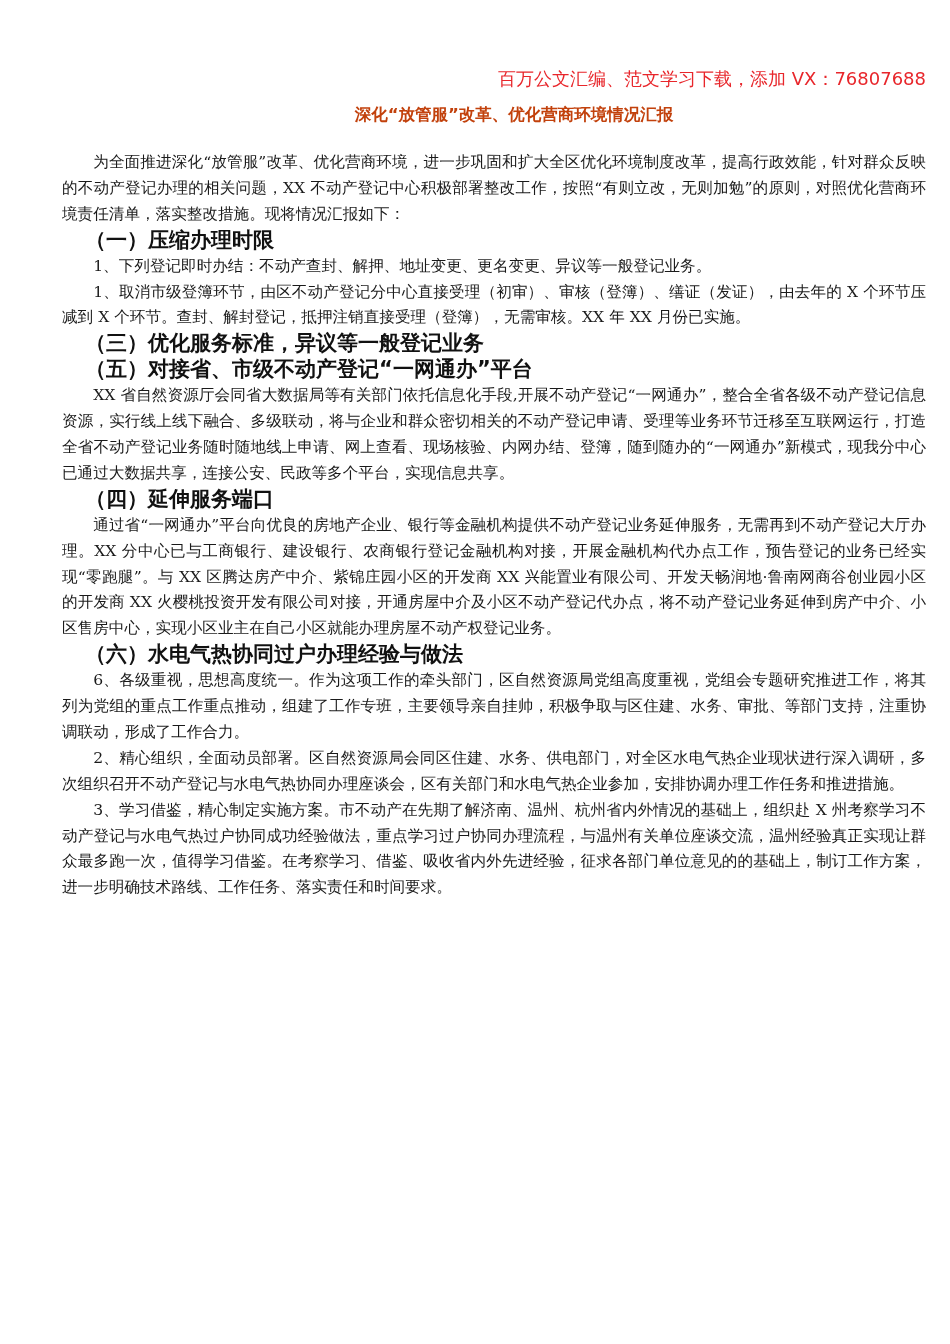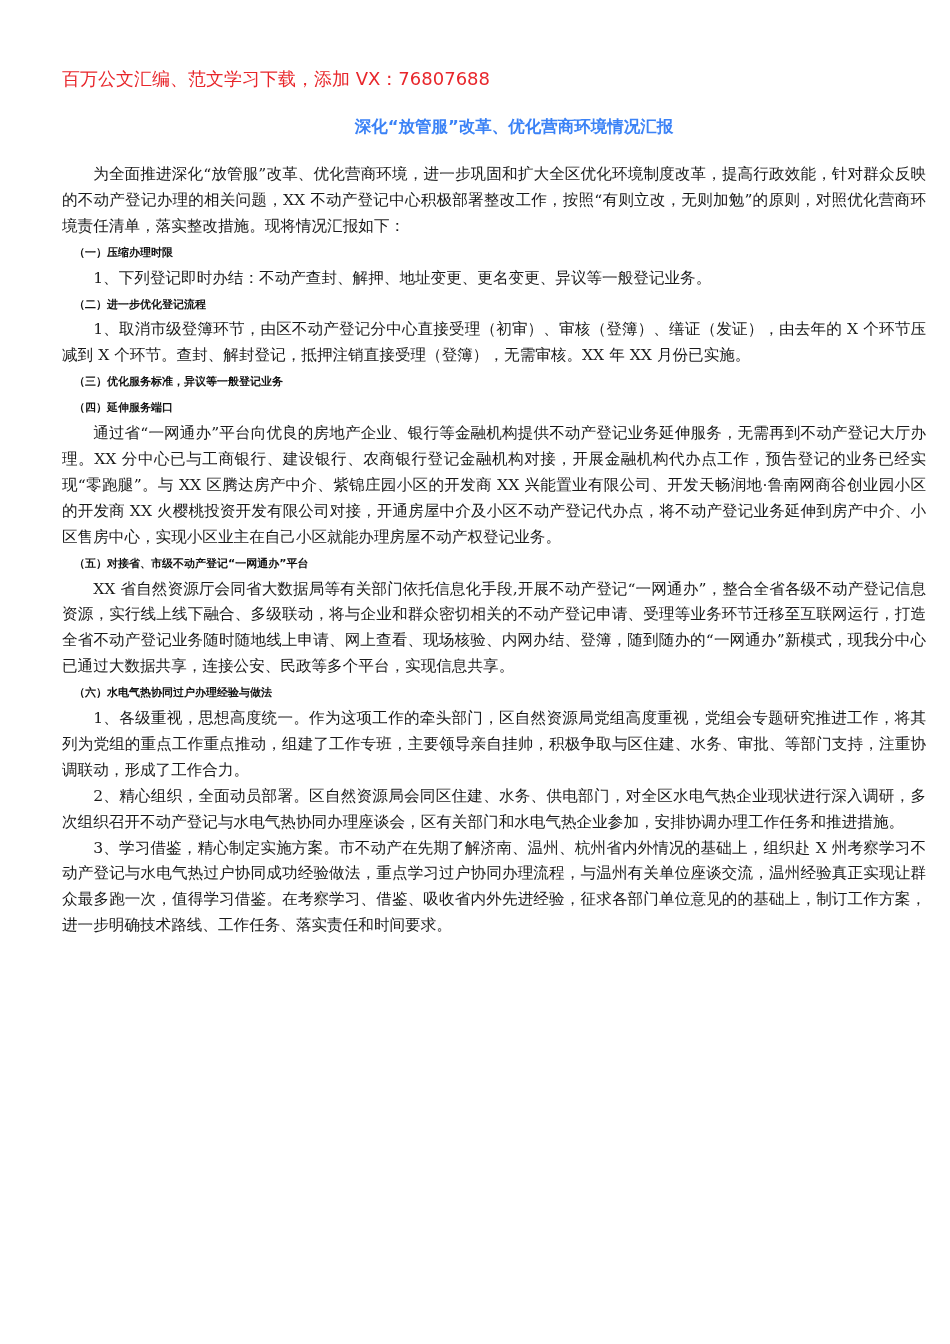--- a/index.html
+++ b/index.html
@@ -15,94 +15,93 @@
       font-family: "DejaVu Serif", "Liberation Serif", serif;
       color: #1a1a1a;
     }
     .page {
       position: absolute;
       left: 62px;
       top: 66px;
       width: 864px;
     }
     .banner {
-      text-align: left;
+      text-align: right;
       color: #e8262b;
       font-family: "DejaVu Sans", "Liberation Sans", sans-serif;
       font-size: 18px;
       line-height: 26px;
       height: 26px;
       letter-spacing: 0px;
       margin-left: 0;
     }
     .doc-title {
       text-align: center;
       font-family: "DejaVu Sans", "Liberation Sans", sans-serif;
       font-weight: bold;
       font-size: 16.5px;
       line-height: 30px;
       height: 30px;
-      margin-top: 20px;
+      margin-top: 8px;
       padding-left: 40px;
-      color: #3b82f6;
+      color: #c2410c;
     }
     .body {
       margin-top: 20px;
       font-size: 15.6px;
       line-height: 25.9px;
       text-align: justify;
       text-justify: inter-character;
     }
     .para {
       margin: 0;
       text-indent: 2em;
     }
     .heading {
       margin: 0;
       font-family: "DejaVu Sans", "Liberation Sans", sans-serif;
       font-weight: bold;
-      font-size: 11px;
+      font-size: 21px;
       text-indent: 1.1em;
       color: #111;
     }
   </style>
 </head>
 <body>
 
 <div class="page">
   <div class="banner">百万公文汇编、范文学习下载，添加 VX：76807688</div>
   <div class="doc-title">深化“放管服”改革、优化营商环境情况汇报</div>
 
   <div class="body">
     <p class="para">为全面推进深化“放管服”改革、优化营商环境，进一步巩固和扩大全区优化环境制度改革，提高行政效能，针对群众反映的不动产登记办理的相关问题，XX 不动产登记中心积极部署整改工作，按照“有则立改，无则加勉”的原则，对照优化营商环境责任清单，落实整改措施。现将情况汇报如下：</p>
 
     <div>
       <p class="heading">（一）压缩办理时限</p>
       <p class="para">1、下列登记即时办结：不动产查封、解押、地址变更、更名变更、异议等一般登记业务。</p>
     </div>
 
     <div>
-      <p class="heading">（二）进一步优化登记流程</p>
       <p class="para">1、取消市级登簿环节，由区不动产登记分中心直接受理（初审）、审核（登簿）、缮证（发证），由去年的 X 个环节压减到 X 个环节。查封、解封登记，抵押注销直接受理（登簿），无需审核。XX 年 XX 月份已实施。</p>
     </div>
 
     <div>
       <p class="heading">（三）优化服务标准，异议等一般登记业务</p>
     </div>
 
     <div>
+      <p class="heading">（五）对接省、市级不动产登记“一网通办”平台</p>
+      <p class="para">XX 省自然资源厅会同省大数据局等有关部门依托信息化手段,开展不动产登记“一网通办”，整合全省各级不动产登记信息资源，实行线上线下融合、多级联动，将与企业和群众密切相关的不动产登记申请、受理等业务环节迁移至互联网运行，打造全省不动产登记业务随时随地线上申请、网上查看、现场核验、内网办结、登簿，随到随办的“一网通办”新模式，现我分中心已通过大数据共享，连接公安、民政等多个平台，实现信息共享。</p>
+    </div>
+
+    <div>
       <p class="heading">（四）延伸服务端口</p>
       <p class="para">通过省“一网通办”平台向优良的房地产企业、银行等金融机构提供不动产登记业务延伸服务，无需再到不动产登记大厅办理。XX 分中心已与工商银行、建设银行、农商银行登记金融机构对接，开展金融机构代办点工作，预告登记的业务已经实现“零跑腿”。与 XX 区腾达房产中介、紫锦庄园小区的开发商 XX 兴能置业有限公司、开发天畅润地·鲁南网商谷创业园小区的开发商 XX 火樱桃投资开发有限公司对接，开通房屋中介及小区不动产登记代办点，将不动产登记业务延伸到房产中介、小区售房中心，实现小区业主在自己小区就能办理房屋不动产权登记业务。</p>
     </div>
 
     <div>
-      <p class="heading">（五）对接省、市级不动产登记“一网通办”平台</p>
-      <p class="para">XX 省自然资源厅会同省大数据局等有关部门依托信息化手段,开展不动产登记“一网通办”，整合全省各级不动产登记信息资源，实行线上线下融合、多级联动，将与企业和群众密切相关的不动产登记申请、受理等业务环节迁移至互联网运行，打造全省不动产登记业务随时随地线上申请、网上查看、现场核验、内网办结、登簿，随到随办的“一网通办”新模式，现我分中心已通过大数据共享，连接公安、民政等多个平台，实现信息共享。</p>
-    </div>
-
-    <div>
       <p class="heading">（六）水电气热协同过户办理经验与做法</p>
-      <p class="para">1、各级重视，思想高度统一。作为这项工作的牵头部门，区自然资源局党组高度重视，党组会专题研究推进工作，将其列为党组的重点工作重点推动，组建了工作专班，主要领导亲自挂帅，积极争取与区住建、水务、审批、等部门支持，注重协调联动，形成了工作合力。</p>
+      <p class="para">6、各级重视，思想高度统一。作为这项工作的牵头部门，区自然资源局党组高度重视，党组会专题研究推进工作，将其列为党组的重点工作重点推动，组建了工作专班，主要领导亲自挂帅，积极争取与区住建、水务、审批、等部门支持，注重协调联动，形成了工作合力。</p>
       <p class="para">2、精心组织，全面动员部署。区自然资源局会同区住建、水务、供电部门，对全区水电气热企业现状进行深入调研，多次组织召开不动产登记与水电气热协同办理座谈会，区有关部门和水电气热企业参加，安排协调办理工作任务和推进措施。</p>
       <p class="para">3、学习借鉴，精心制定实施方案。市不动产在先期了解济南、温州、杭州省内外情况的基础上，组织赴 X 州考察学习不动产登记与水电气热过户协同成功经验做法，重点学习过户协同办理流程，与温州有关单位座谈交流，温州经验真正实现让群众最多跑一次，值得学习借鉴。在考察学习、借鉴、吸收省内外先进经验，征求各部门单位意见的的基础上，制订工作方案，进一步明确技术路线、工作任务、落实责任和时间要求。</p>
     </div>
   </div>
 </div>
 
 </body></html>

